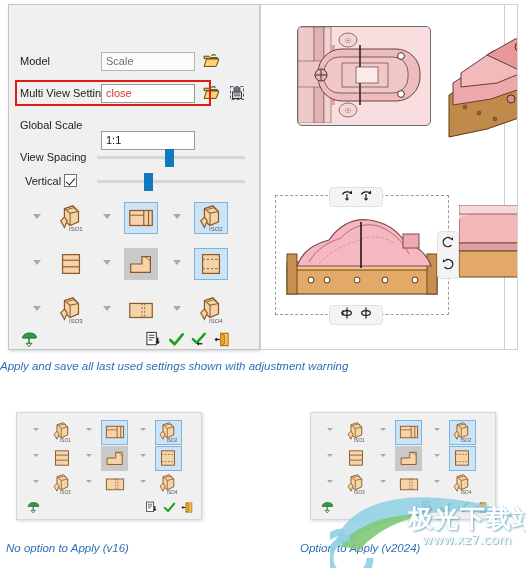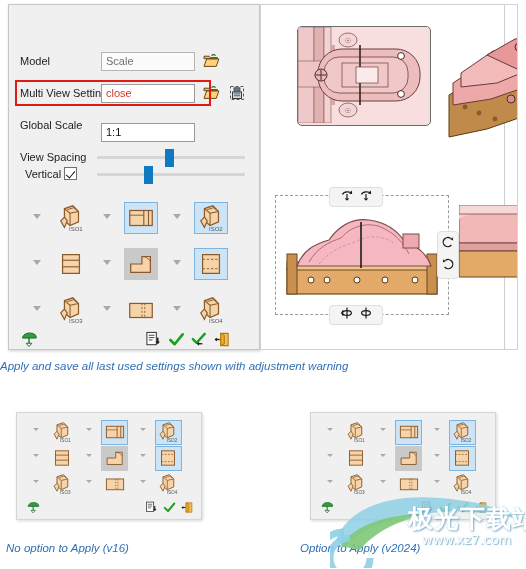--- a/index.html
+++ b/index.html
@@ -200,32 +200,32 @@
         <rect x="5" y="8.4" width="6" height="1" fill="#5a6670"></rect>
         <rect x="5" y="10.2" width="6" height="1" fill="#5a6670"></rect>
       </svg>
     </span>
   </div>
 
   <div id="warn-box" style="border-color: rgb(224, 27, 22);"></div>
 
   <div class="frow" style="top:110px;">
     <div class="flabel" style="left:11px;">Global Scale</div>
-    <div class="fcombo" style="left:92px;top:8px;width:94px;">1:1</div>
+    <div class="fcombo" style="left:92px;top:16px;width:94px;">1:1</div>
   </div>
 
   <div class="frow" style="top:142px;">
     <div class="flabel" style="left:11px;">View Spacing</div>
     <div class="slider" style="left:88px;top:3px;width:148px;">
       <div class="track"></div>
       <div class="thumb" id="vs-thumb" style="left: 46%;"></div>
     </div>
   </div>
 
-  <div class="frow" style="top:159px;">
+  <div class="frow" style="top:166px;">
     <div class="flabel" style="left:16px;">Vertical</div>
     <div class="chk" style="left:55px;top:3px;"></div>
     <div class="slider" style="left:88px;top:3px;width:148px;">
       <div class="track"></div>
       <div class="thumb" id="vt-thumb" style="left: 32%;"></div>
     </div>
   </div>
 
   <div class="viewgrid" id="grid-main" style="left:22px;top:190px;width:210px;height:138px;">
       <div class="cell" style="left: 0px; top: 0px; width: 70px; height: 46px;">

